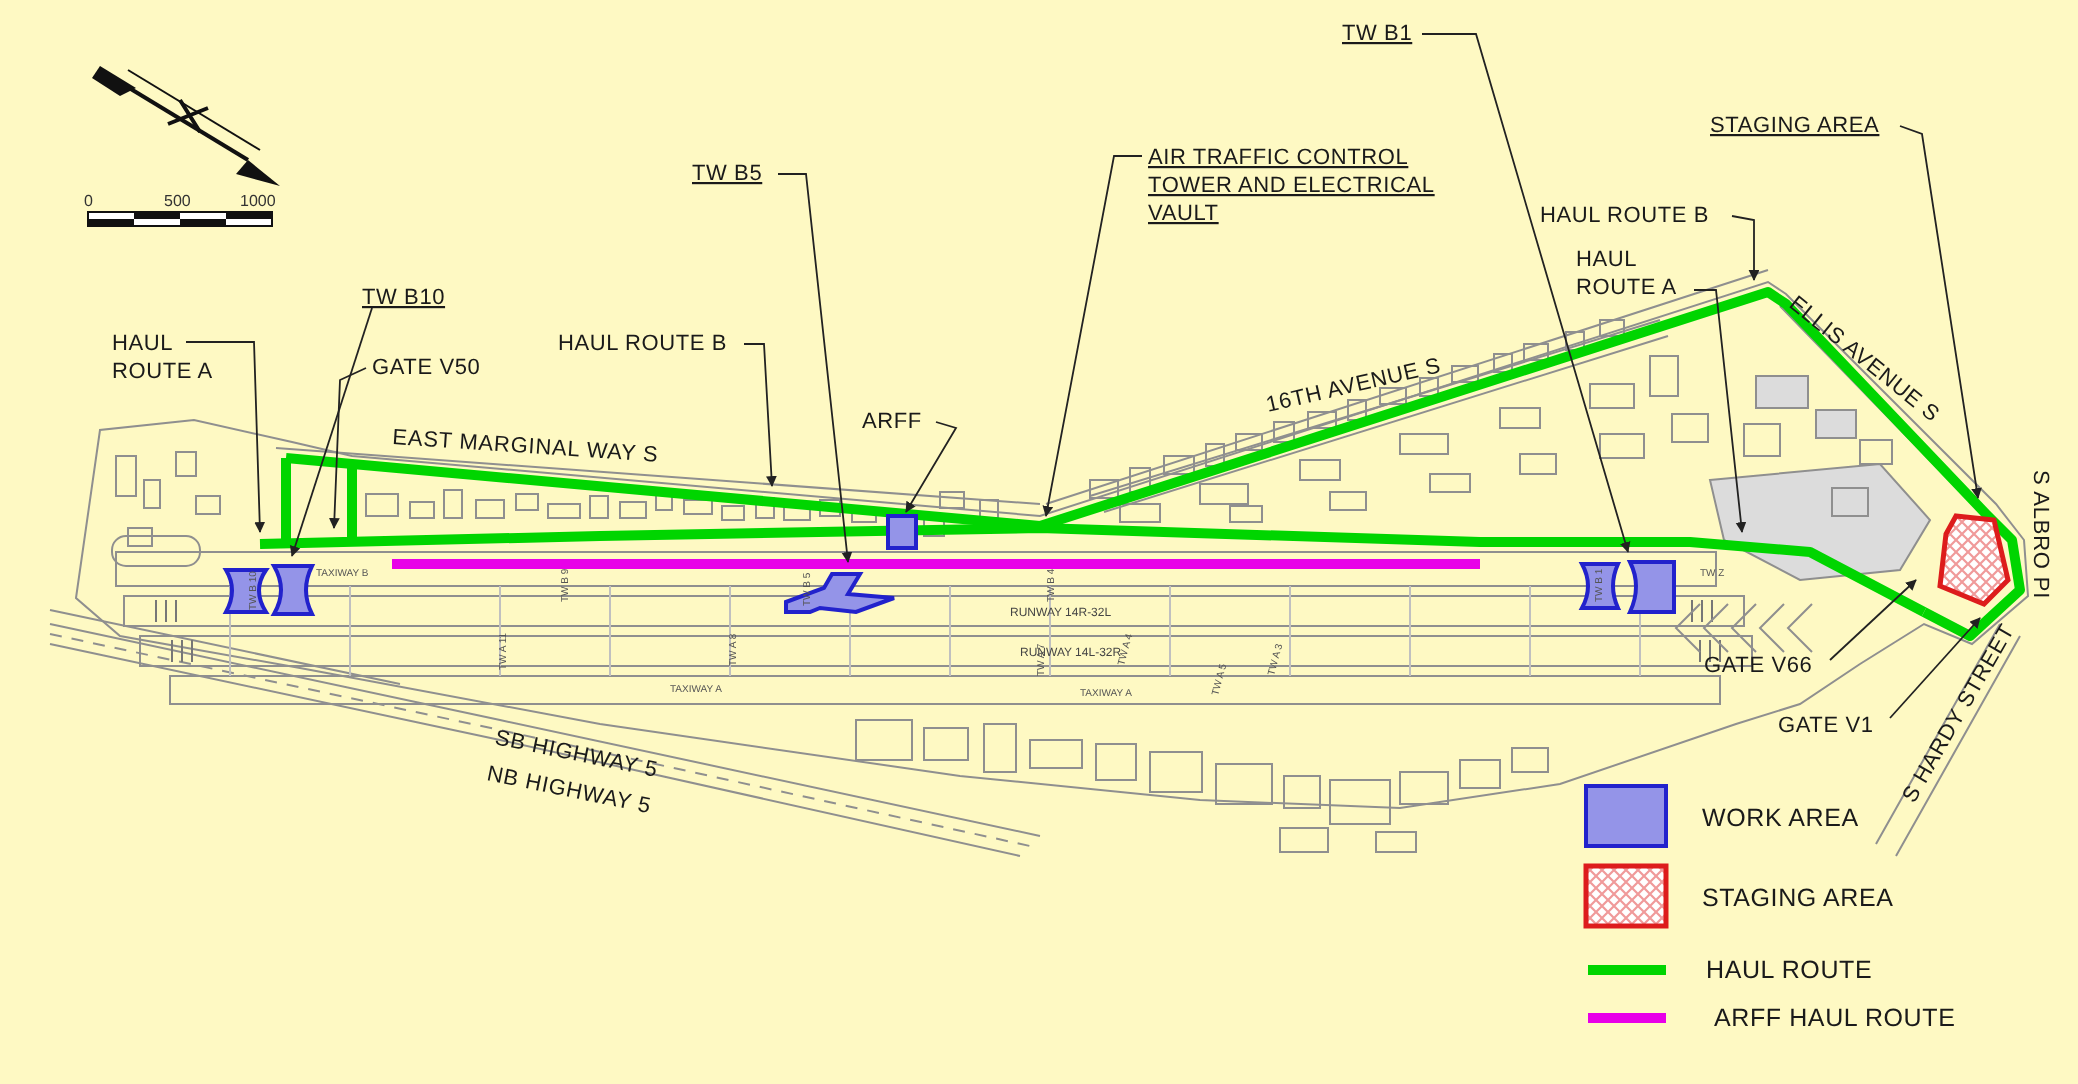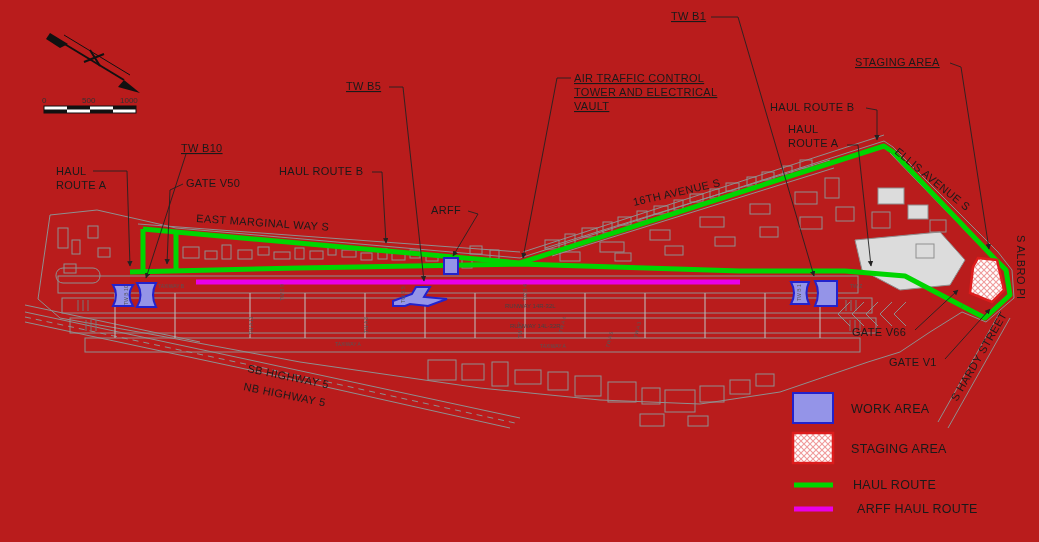--- a/index.html
+++ b/index.html
@@ -1,16 +1,16 @@
 <!DOCTYPE html>
 <html style="--haul-route: #00d500; --arff-haul-route: #e800e8; --work-area-fill: #9494e8; --work-area-border: #2222cc; --staging-area-border: #dd1c1c; --staging-area-hatch: #f09a9a; --label-color: #1a1a1a;"><head>
 <meta charset="utf-8">
 <style>
   html,body{margin:0;padding:0;background:#ffffff;}
-  #page{position:relative;width:1039px;height:542px;background:#b91c1c;overflow:hidden;
+  #page{position:relative;width:1039px;height:542px;background:#fef9c3;overflow:hidden;
         font-family:"Liberation Sans", sans-serif;}
   svg text{fill:var(--label-color,#1a1a1a);}
   .callout{font-size:11px;letter-spacing:.3px;}
   .u{text-decoration:underline;}
   .street{font-size:11px;letter-spacing:.4px;}
   .tiny{font-size:5px;fill:#555;letter-spacing:0;}
   .rw{font-size:6px;fill:#444;}
   .legendtxt{font-size:12.5px;letter-spacing:.3px;}
   .scaletxt{font-size:8px;fill:#333;}
   .base{stroke:#8f8f8f;stroke-width:1;fill:none;}

